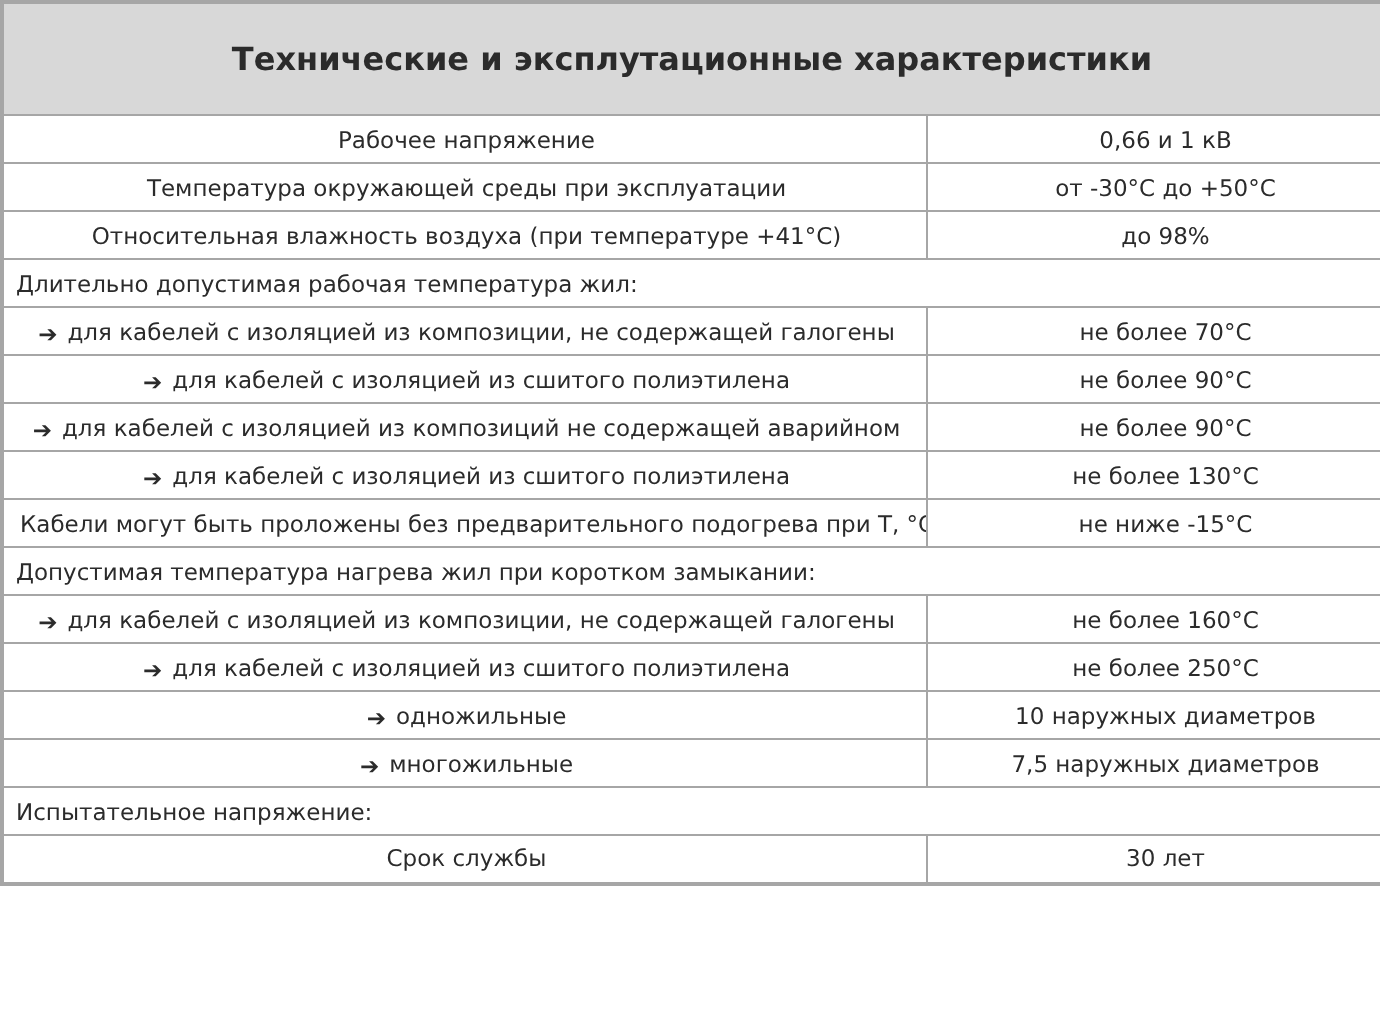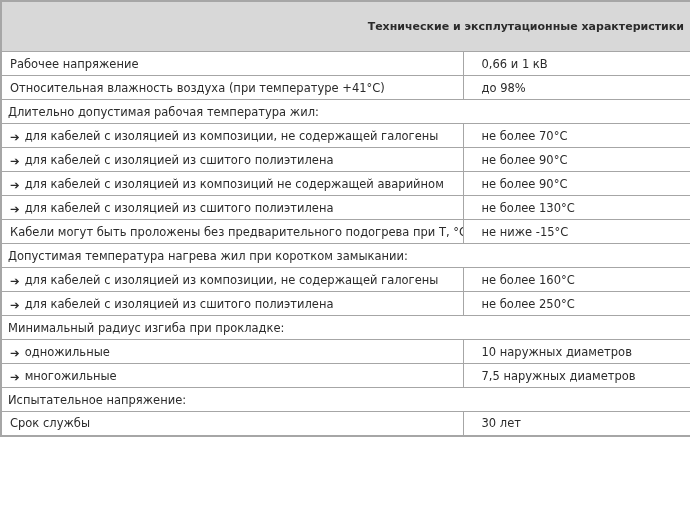--- a/index.html
+++ b/index.html
@@ -21,35 +21,36 @@
     table-layout: fixed;
     border-collapse: collapse;
     border: 2px solid var(--border);
   }
   col.c-label { width: 462px; }
   col.c-value { width: 228px; }
   th.title-cell {
     background: var(--header-bg);
     border: 1px solid var(--border);
     height: 28px;
-    font-size: 11px;
+    font-size: 16px;
     font-weight: bold;
-    text-align: right;
+    text-align: center;
     padding: 18px 6px;
     white-space: nowrap;
   }
   td {
     background: var(--row-bg);
     border: 1px solid var(--border);
     height: 24px;
     font-size: 11.5px;
     vertical-align: middle;
     padding: 2px 6px 2px 8px;
     white-space: nowrap;
     overflow: hidden;
+    text-align: center;
   }
   td.section-cell {
     text-align: left;
     padding: 2px 6px;
   }
   td.value-cell {
     padding-left: 18px;
   }
   .arrow {
     display: inline-block;
@@ -69,20 +70,24 @@
   </colgroup>
   <thead>
     <tr>
       <th class="title-cell" colspan="2">Технические и эксплутационные характеристики</th>
     </tr>
   </thead>
   <tbody id="specs-body">
       <tr>
         <td class="label-cell"><span>Рабочее напряжение</span></td>
         <td class="value-cell"><span>0,66 и 1 кВ</span></td>
+      </tr>
+      <tr>
+        <td class="label-cell"><span>Температура окружающей среды при эксплуатации</span></td>
+        <td class="value-cell"><span>от -30°С до +50°С</span></td>
       </tr>
       <tr>
         <td class="label-cell"><span>Относительная влажность воздуха (при температуре +41°С)</span></td>
         <td class="value-cell"><span>до 98%</span></td>
       </tr>
       <tr>
         <td class="section-cell" colspan="2">Длительно допустимая рабочая температура жил:</td>
       </tr>
       <tr>
         <td class="label-cell"><span class="arrow">➔</span><span>для кабелей с изоляцией из композиции, не содержащей галогены</span></td>
@@ -109,23 +114,20 @@
       </tr>
       <tr>
         <td class="label-cell"><span class="arrow">➔</span><span>для кабелей с изоляцией из композиции, не содержащей галогены</span></td>
         <td class="value-cell"><span>не более 160°С</span></td>
       </tr>
       <tr>
         <td class="label-cell"><span class="arrow">➔</span><span>для кабелей с изоляцией из сшитого полиэтилена</span></td>
         <td class="value-cell"><span>не более 250°С</span></td>
       </tr>
       <tr>
-        <td class="section-cell" colspan="2">Минимальный радиус изгиба при прокладке:</td>
-      </tr>
-      <tr>
         <td class="label-cell"><span class="arrow">➔</span><span>одножильные</span></td>
         <td class="value-cell"><span>10 наружных диаметров</span></td>
       </tr>
       <tr>
         <td class="label-cell"><span class="arrow">➔</span><span>многожильные</span></td>
         <td class="value-cell"><span>7,5 наружных диаметров</span></td>
       </tr>
       <tr>
         <td class="section-cell" colspan="2">Испытательное напряжение:</td>
       </tr>

